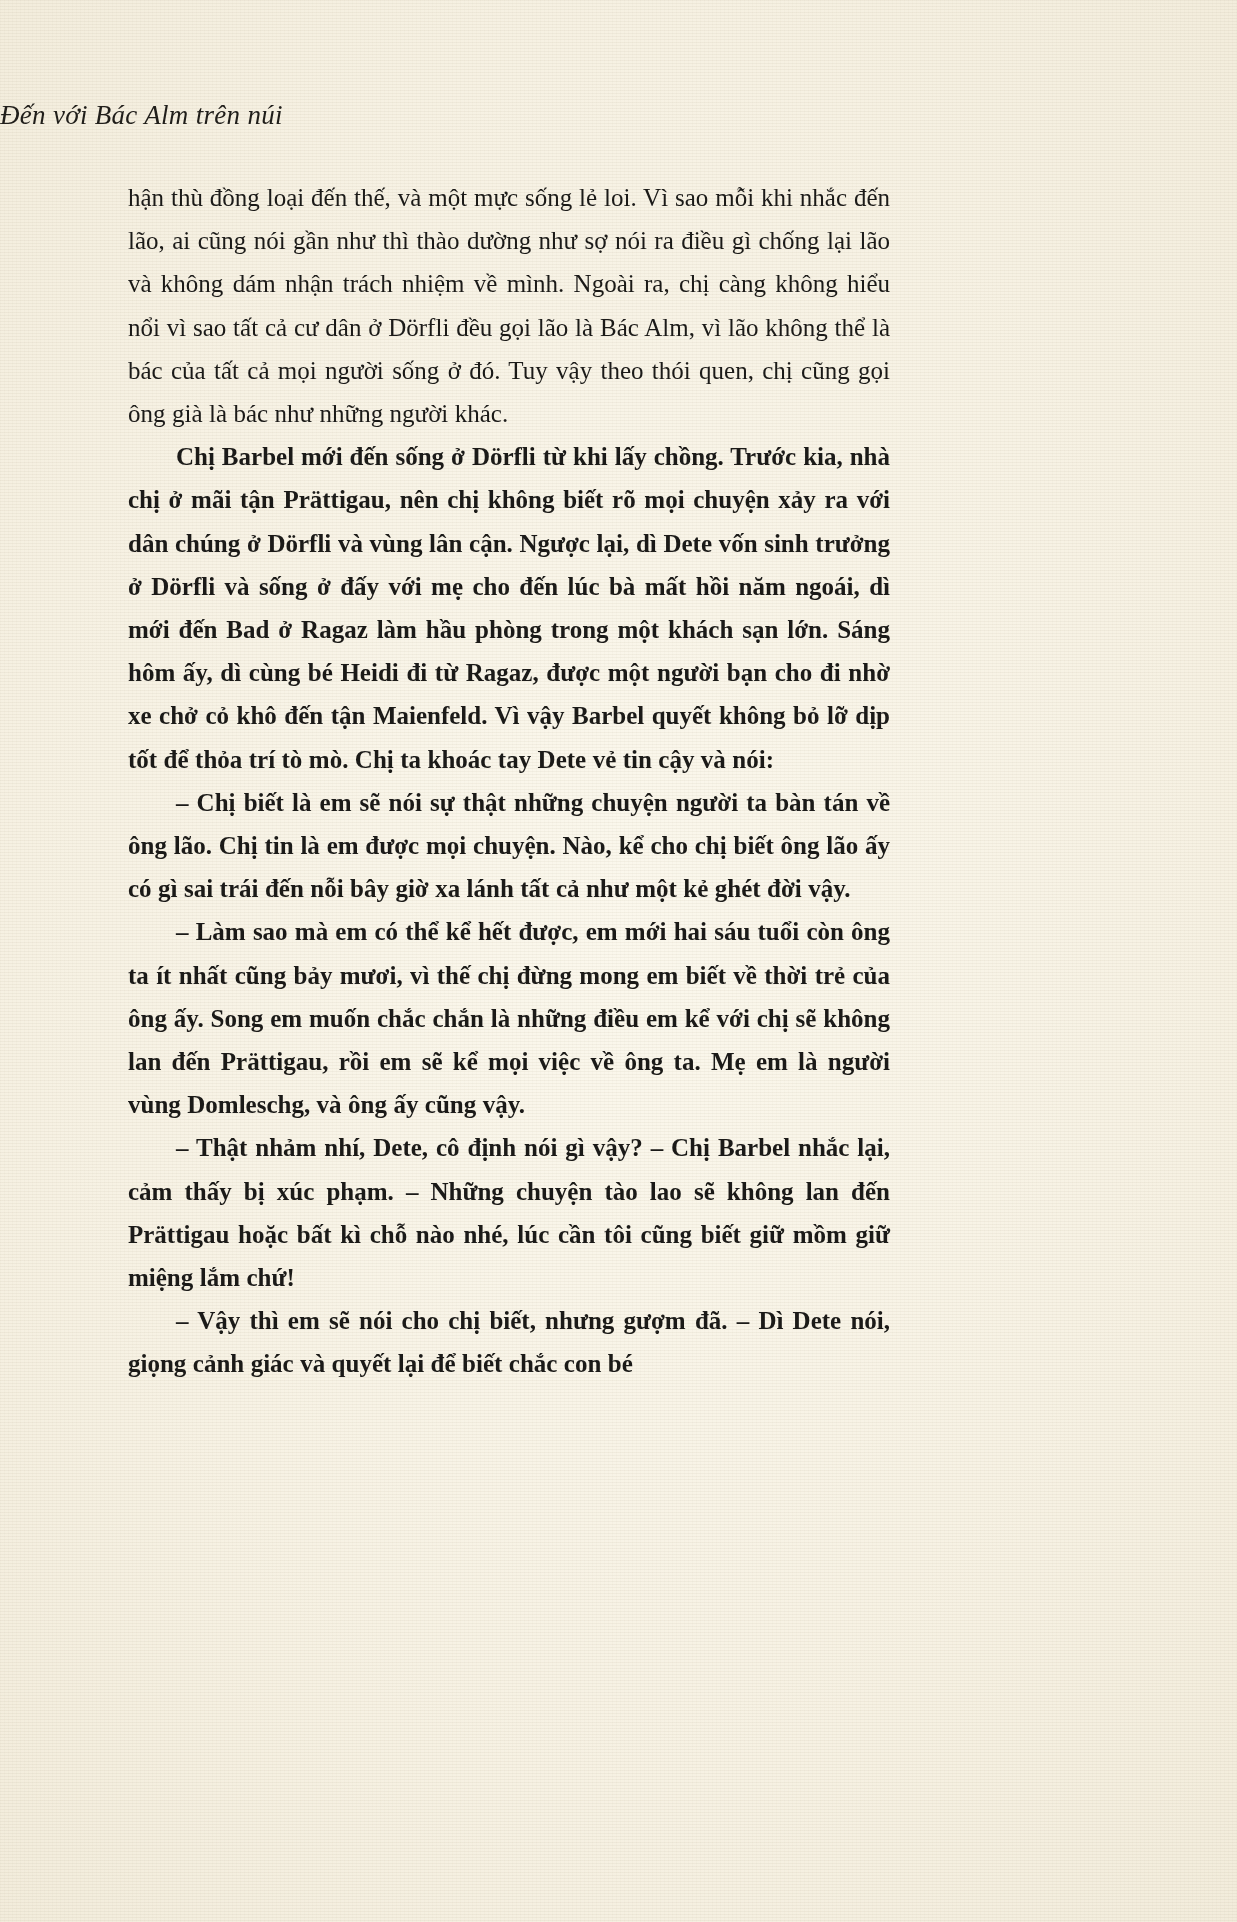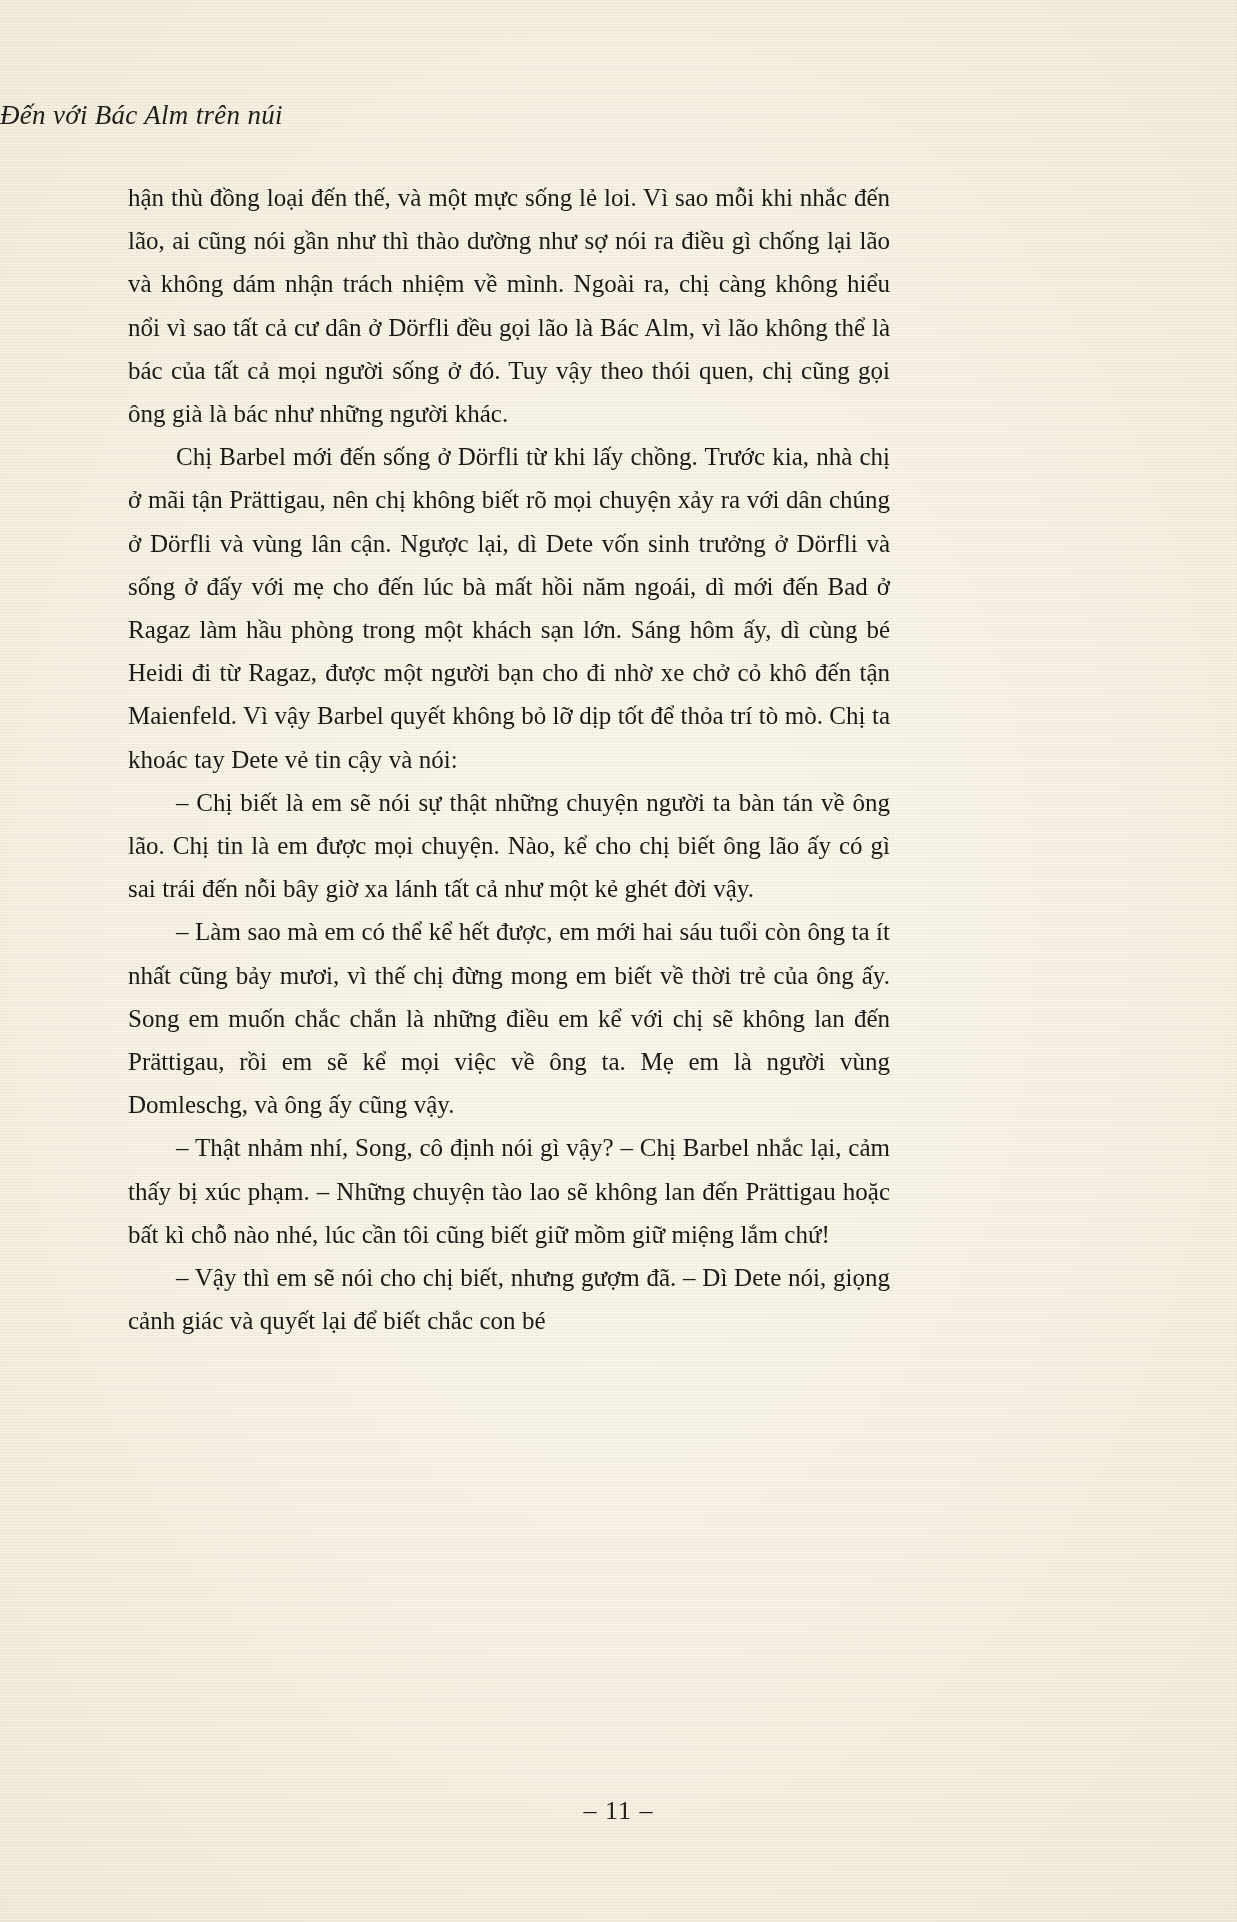--- a/index.html
+++ b/index.html
@@ -90,20 +90,21 @@
     line-height: 43.2px;
     text-align: justify;
     text-justify: inter-word;
     color: #1b1a18;
     hyphens: none;
     word-spacing: 0.2px;
   }
 
   .para.indent {
     text-indent: 48px;
+    font-weight: bold;
   }
 
   
   .folio {
     position: absolute;
     bottom: 96px;
     left: 0;
     width: 100%;
     text-align: center;
     font-size: 26px;
@@ -119,19 +120,18 @@
 
 <div class="page">
 
   <div class="running-head">Đến với Bác Alm trên núi</div>
 
   <div class="textblock">
     <p class="para">hận thù đồng loại đến thế, và một mực sống lẻ loi. Vì sao mỗi khi nhắc đến lão, ai cũng nói gần như thì thào dường như sợ nói ra điều gì chống lại lão và không dám nhận trách nhiệm về mình. Ngoài ra, chị càng không hiểu nổi vì sao tất cả cư dân ở Dörfli đều gọi lão là Bác Alm, vì lão không thể là bác của tất cả mọi người sống ở đó. Tuy vậy theo thói quen, chị cũng gọi ông già là bác như những người khác.</p>
     <p class="para indent">Chị Barbel mới đến sống ở Dörfli từ khi lấy chồng. Trước kia, nhà chị ở mãi tận Prättigau, nên chị không biết rõ mọi chuyện xảy ra với dân chúng ở Dörfli và vùng lân cận. Ngược lại, dì Dete vốn sinh trưởng ở Dörfli và sống ở đấy với mẹ cho đến lúc bà mất hồi năm ngoái, dì mới đến Bad ở Ragaz làm hầu phòng trong một khách sạn lớn. Sáng hôm ấy, dì cùng bé Heidi đi từ Ragaz, được một người bạn cho đi nhờ xe chở cỏ khô đến tận Maienfeld. Vì vậy Barbel quyết không bỏ lỡ dịp tốt để thỏa trí tò mò. Chị ta khoác tay Dete vẻ tin cậy và nói:</p>
     <p class="para indent">– Chị biết là em sẽ nói sự thật những chuyện người ta bàn tán về ông lão. Chị tin là em được mọi chuyện. Nào, kể cho chị biết ông lão ấy có gì sai trái đến nỗi bây giờ xa lánh tất cả như một kẻ ghét đời vậy.</p>
     <p class="para indent">– Làm sao mà em có thể kể hết được, em mới hai sáu tuổi còn ông ta ít nhất cũng bảy mươi, vì thế chị đừng mong em biết về thời trẻ của ông ấy. Song em muốn chắc chắn là những điều em kể với chị sẽ không lan đến Prättigau, rồi em sẽ kể mọi việc về ông ta. Mẹ em là người vùng Domleschg, và ông ấy cũng vậy.</p>
-    <p class="para indent">– Thật nhảm nhí, Song, cô định nói gì vậy? – Chị Barbel nhắc lại, cảm thấy bị xúc phạm. – Những chuyện tào lao sẽ không lan đến Prättigau hoặc bất kì chỗ nào nhé, lúc cần tôi cũng biết giữ mồm giữ miệng lắm chứ!</p>
+    <p class="para indent">– Thật nhảm nhí, Dete, cô định nói gì vậy? – Chị Barbel nhắc lại, cảm thấy bị xúc phạm. – Những chuyện tào lao sẽ không lan đến Prättigau hoặc bất kì chỗ nào nhé, lúc cần tôi cũng biết giữ mồm giữ miệng lắm chứ!</p>
     <p class="para indent">– Vậy thì em sẽ nói cho chị biết, nhưng gượm đã. – Dì Dete nói, giọng cảnh giác và quyết lại để biết chắc con bé</p>
   </div>
 
-  <div class="folio">– 11 –</div>
 
 </div>
 
 </body></html>

